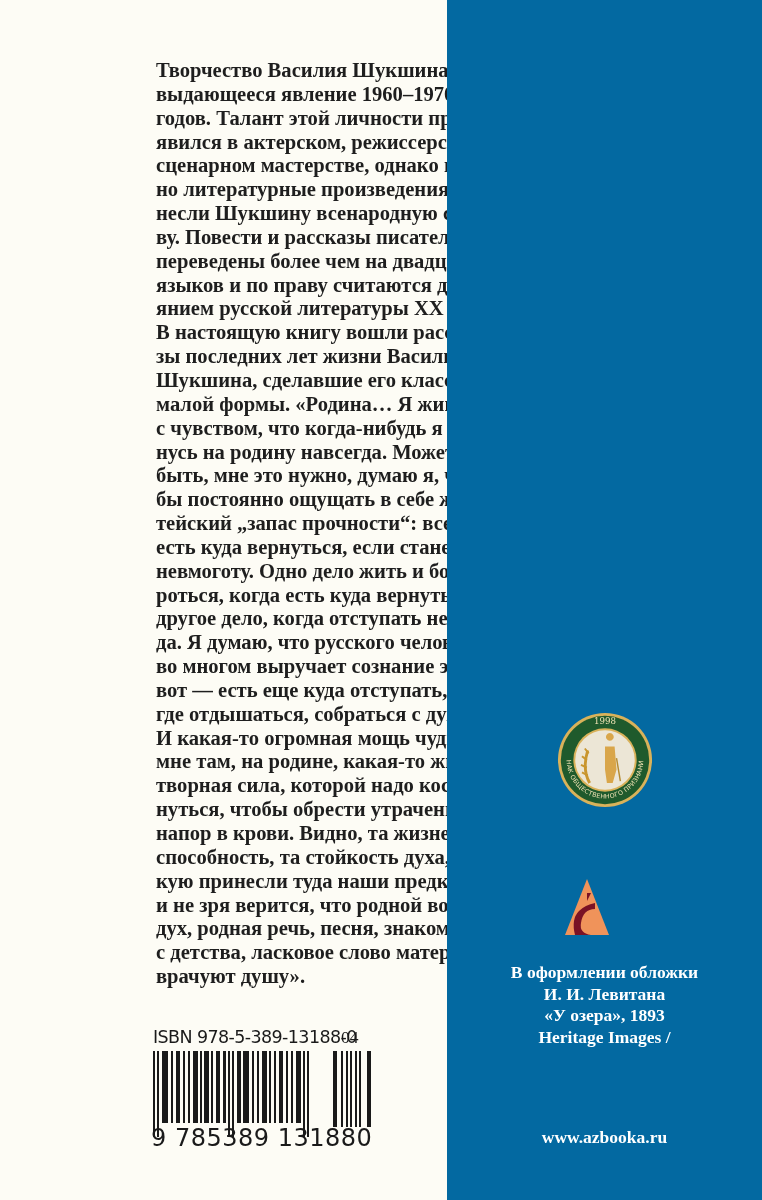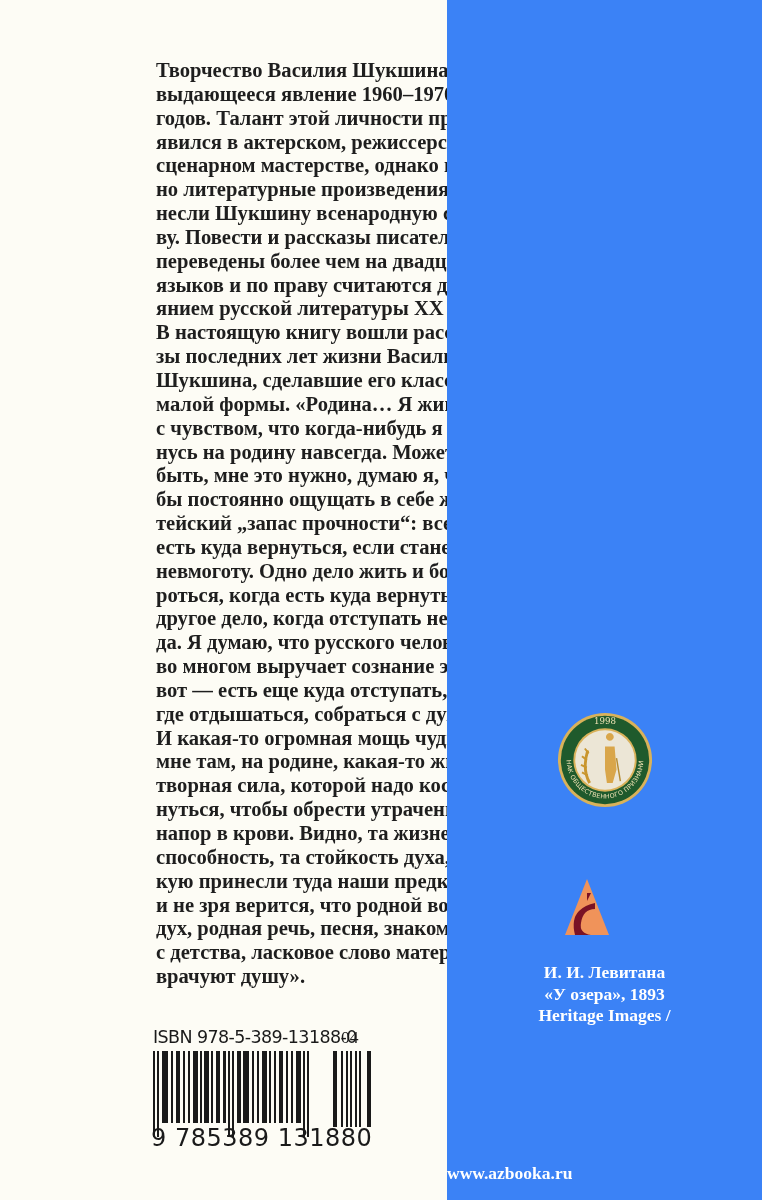--- a/index.html
+++ b/index.html
@@ -39,32 +39,32 @@
   }
   .barcode-digits {
     position: absolute; left: -2px; top: 96px;
     font-family: "DejaVu Sans", sans-serif; font-size: 24px; color: #1a1a1a;
     letter-spacing: 0.5px; white-space: nowrap; line-height: 30px;
   }
   .bars-main { position: absolute; left: 0; top: 24px; }
   .bars-addon { position: absolute; left: 178px; top: 24px; }
   .right-panel {
     position: absolute; left: 447px; top: 0; width: 315px; height: 1200px;
-    background: #3b82f6;
+    background: #0369a1;
   }
   .medal { position: absolute; left: 110px; top: 712px; width: 96px; height: 96px; }
   .publisher-logo { position: absolute; left: 118px; top: 879px; width: 44px; height: 56px; }
   .credits {
     position: absolute; left: 0; top: 962px; width: 315px; text-align: center;
     font-family: "Liberation Serif", serif; font-weight: bold; font-size: 17.5px;
     color: #ffffff; line-height: 21.7px;
   }
   .credits .cline { display: block; white-space: nowrap; }
   .website {
-    position: absolute; left: 0; top: 1162px; width: 315px; 
+    position: absolute; left: 0; top: 1126px; width: 315px; text-align: center;
     font-family: "Liberation Serif", serif; font-weight: bold; font-size: 17.5px;
     color: #ffffff; line-height: 22px;
   }
 </style>
 </head>
 <body>
 
 <div class="left-page">
   <div class="body-text" id="annotation">
       <span class="line">Творчество Василия Шукшина —</span>
@@ -178,18 +178,19 @@
     <line x1="62" y1="48" x2="66" y2="72" stroke="#b58a30" stroke-width="1.5"></line>
   </svg>
 
   <svg class="publisher-logo" viewBox="0 0 44 56">
     <polygon points="22,0 44,56 0,56" fill="#f0935a"></polygon>
     <path d="M30 30 Q18 30 16 44 Q14 54 26 56 L10 56 Q6 40 14 32 Q20 26 30 24 Z" fill="#7a1225"></path>
     <path d="M22 14 L26 14 L22 22 Z" fill="#7a1225"></path>
   </svg>
 
   <div class="credits" id="credits">
+      <span class="cline">В оформлении обложки</span>
       <span class="cline">И. И. Левитана</span>
       <span class="cline">«У озера», 1893</span>
       <span class="cline">Heritage Images /</span>
     </div>
   <div class="website">www.azbooka.ru</div>
 </div>
 
 </body></html>

